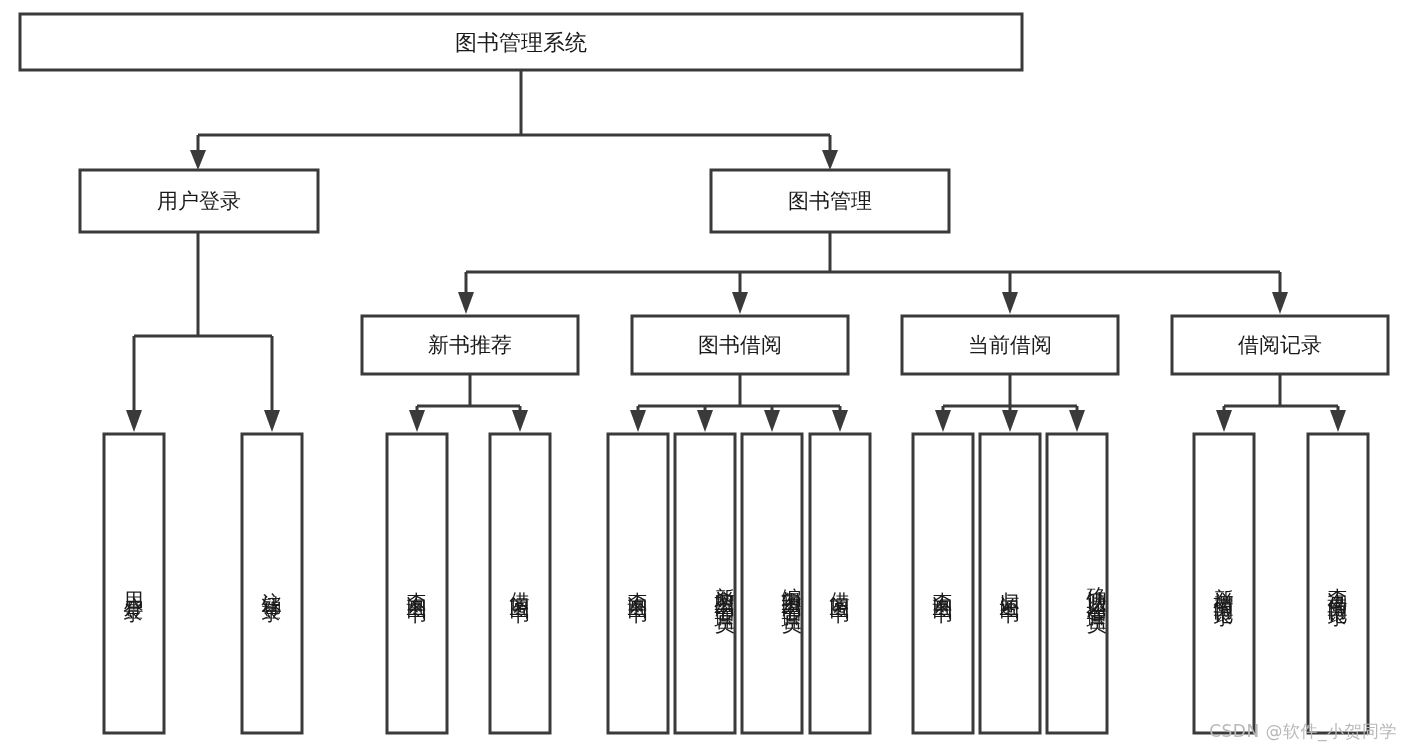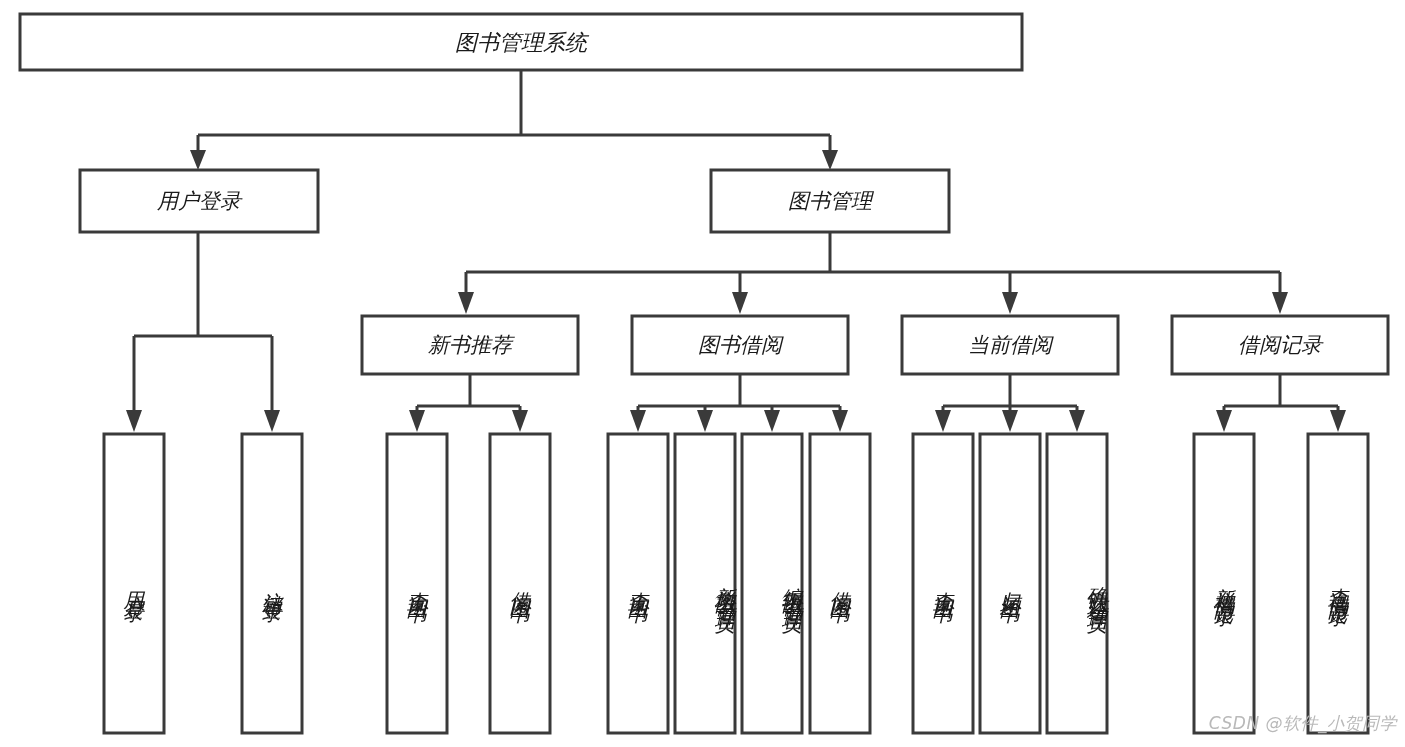--- a/index.html
+++ b/index.html
@@ -13,21 +13,20 @@
     height: 747px;
     position: relative;
     overflow: hidden;
     font-family: "DejaVu Sans", "Liberation Sans", sans-serif;
   }
   #diagram-root {
     position: absolute;
     inset: 0;
     width: 1405px;
     height: 747px;
-    font-style: italic;
   }
   svg.diagram {
     display: block;
     width: 1405px;
     height: 747px;
   }
   .node-box {
     fill: #ffffff;
     stroke: #3a3a3a;
     stroke-width: 3;
@@ -68,21 +67,21 @@
     font-size: 20px;
     color: #1a1a1a;
     line-height: 1;
     white-space: nowrap;
     pointer-events: none;
     user-select: none;
   }
   .watermark {
     position: absolute;
     right: 8px;
-    bottom: 12px;
+    bottom: 4px;
     font-family: "DejaVu Sans", "Liberation Sans", sans-serif;
     font-size: 17px;
     color: #b9b9b9;
     letter-spacing: 0.5px;
     user-select: none;
     white-space: nowrap;
   }
 </style>
 </head>
 <body>

